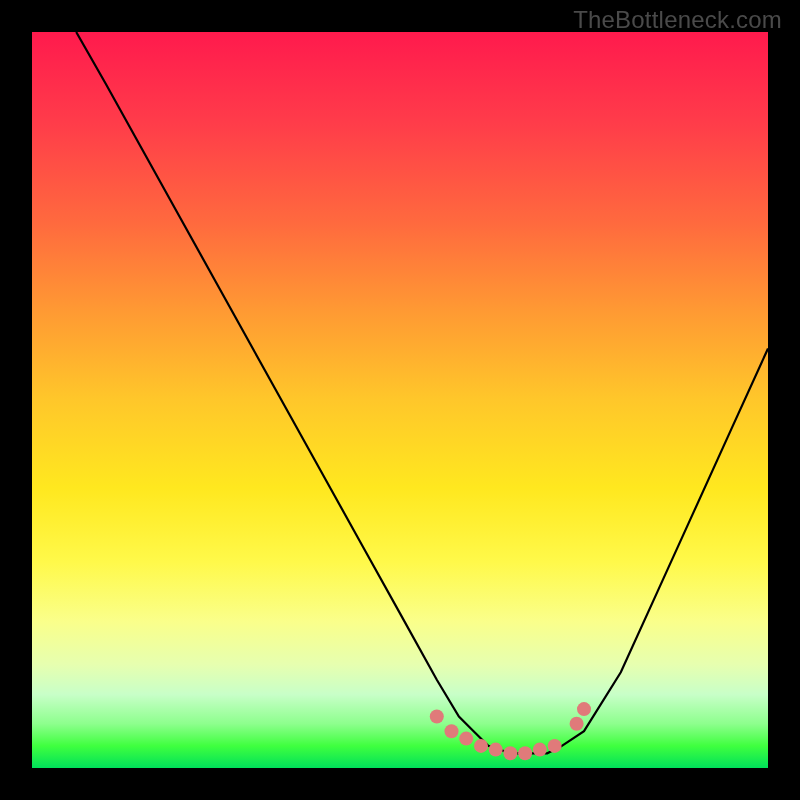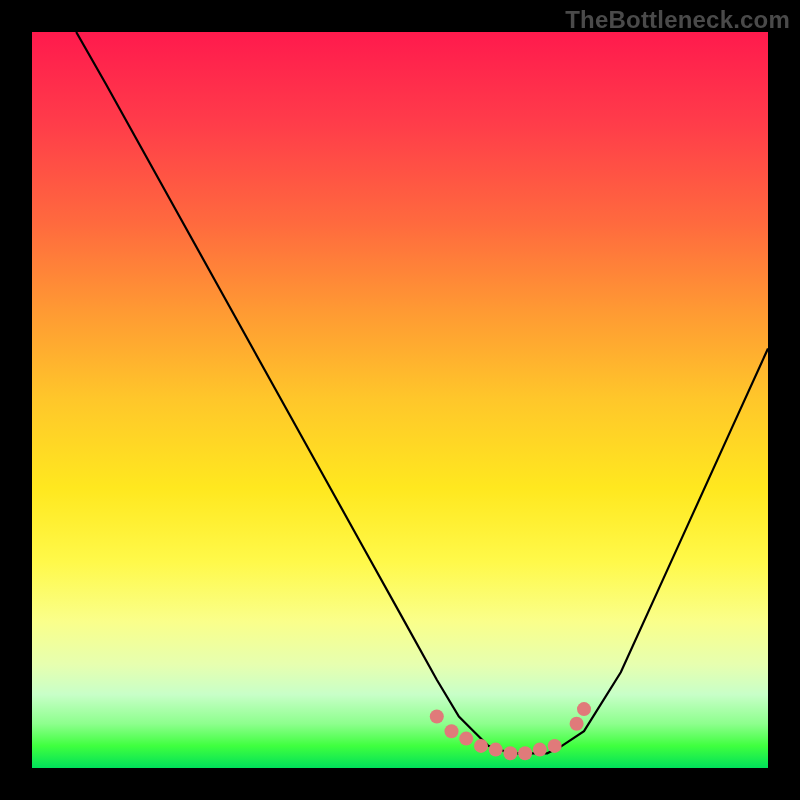--- a/index.html
+++ b/index.html
@@ -44,24 +44,24 @@
   .plot svg {
     position: absolute;
     left: 0;
     top: 0;
     width: 736px;
     height: 736px;
   }
   .watermark {
     position: absolute;
     top: 6px;
-    right: 10px;
+    right: 18px;
     color: #4a4a4a;
     font-size: 24px;
-    font-weight: 700;
+    font-weight: 400;
     letter-spacing: 0.2px;
     user-select: none;
   }
 </style>
 </head>
 <body>
 
 <div class="frame">
   <div class="watermark">TheBottleneck.com</div>
 

